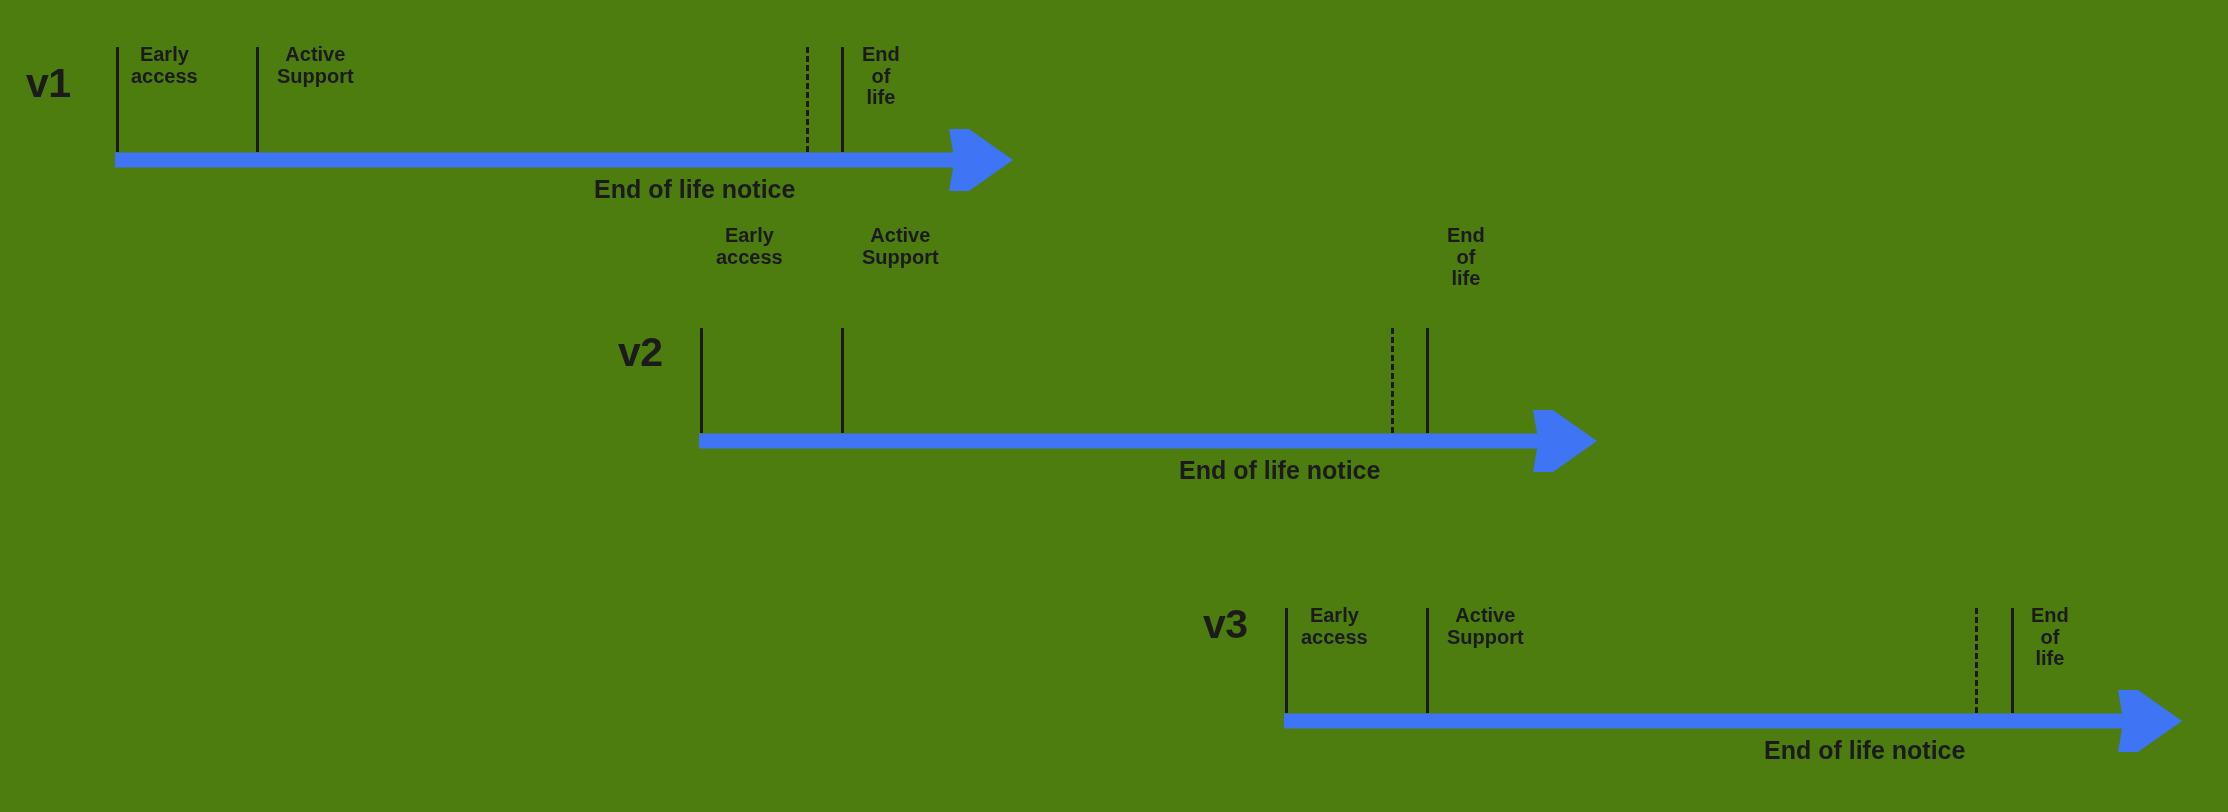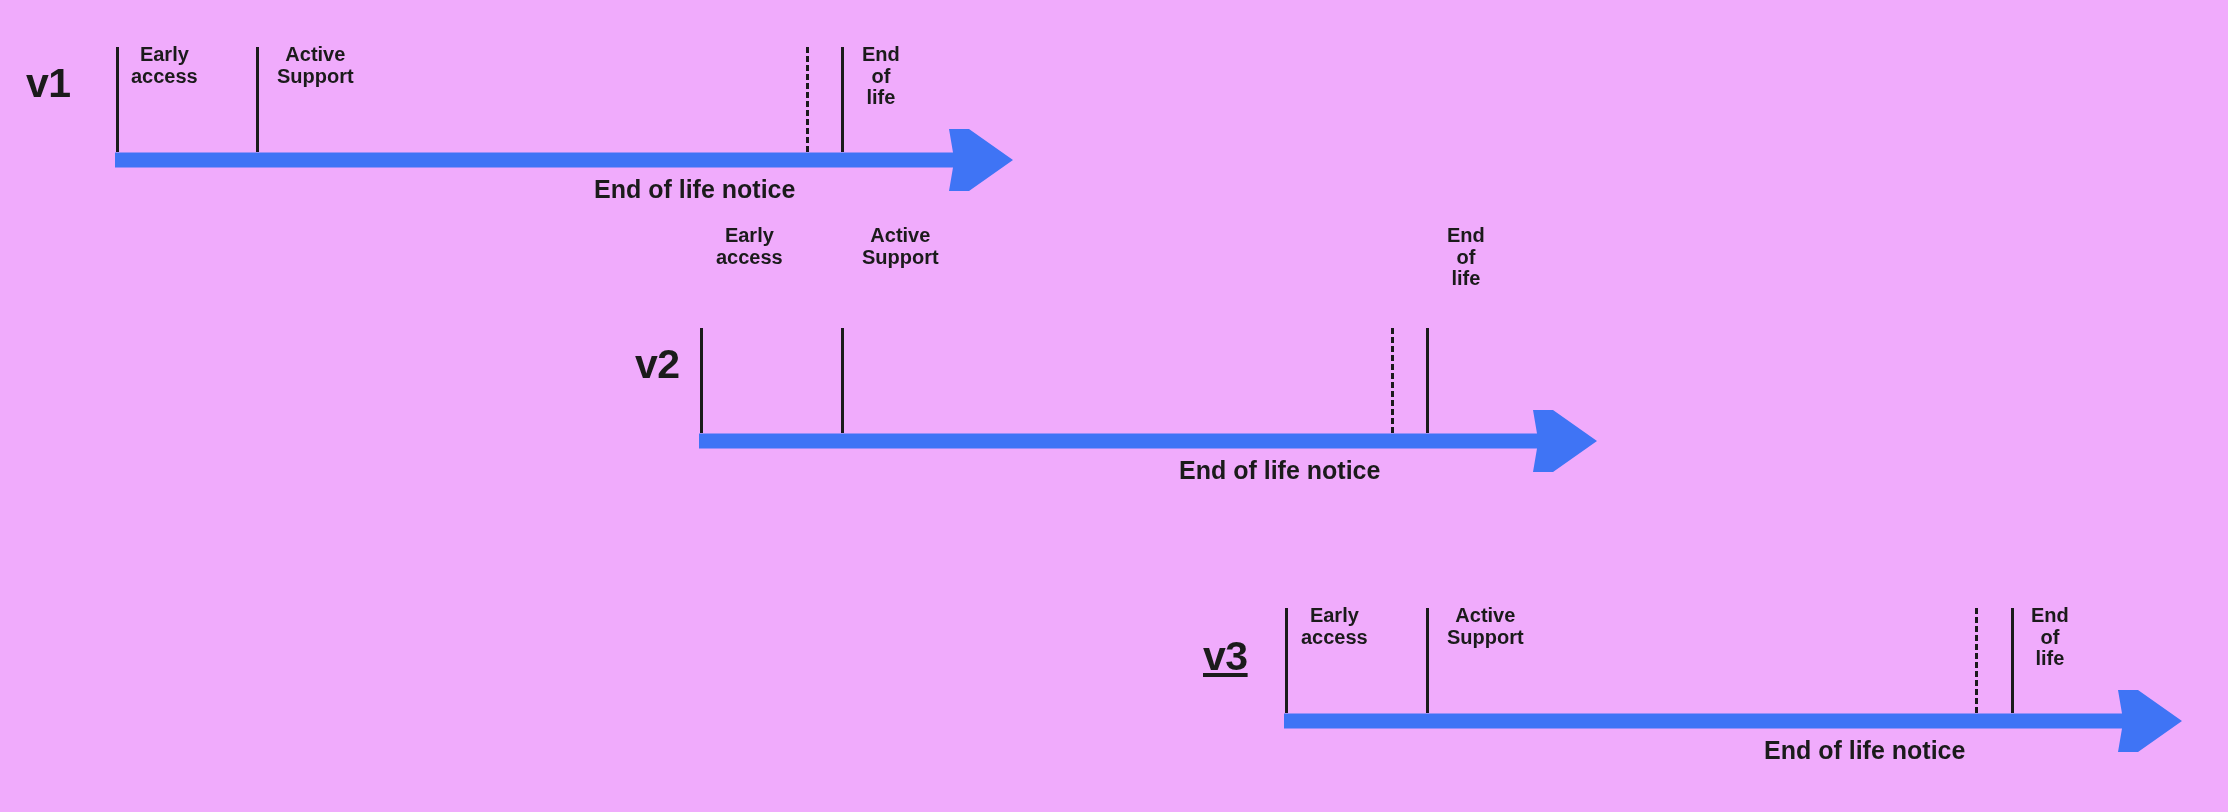--- a/index.html
+++ b/index.html
@@ -8,21 +8,21 @@
     background: #ffffff;
   }
   body {
     font-family: "Liberation Sans", sans-serif;
     -webkit-font-smoothing: antialiased;
   }
   #canvas {
     position: relative;
     width: 2228px;
     height: 812px;
-    background: #f0abfc;
+    background: #4d7c0f;
     overflow: hidden;
   }
   .timeline {
     position: absolute;
     left: 0;
     top: 0;
   }
   .version-label {
     position: absolute;
     font-size: 41px;
@@ -85,41 +85,41 @@
     <div class="phase-label" style="left: 862px; top: 44px;">End of life</div>
 
     <div class="notice-label" style="left: 574px; top: 176px;">End of life notice</div>
 
     <svg class="axis-arrow" width="938" height="82" viewBox="0 0 938 82" style="left: 115px; top: 118.5px;">
         <polygon points="0.0,33.5 838.0,33.5 834.0,10.0 854.0,10.0 898.0,41.0 854.0,72.0 834.0,72.0 838.0,48.5 0.0,48.5" fill="#3f74f5"></polygon>
       </svg>
   </div>
 
   <div class="timeline">
-    <div class="version-label" style="left: 618px; top: 344px; margin-left: 17px;">v2</div>
+    <div class="version-label" style="left: 618px; top: 332px;">v2</div>
 
     <div class="divider" style="left: 700px; top: 328px; height: 105px;"></div>
     <div class="divider" style="left: 841px; top: 328px; height: 105px;"></div>
     <div class="divider dashed" style="left: 1391px; top: 328px; height: 105px;"></div>
     <div class="divider" style="left: 1426px; top: 328px; height: 105px;"></div>
 
     <div class="phase-label" style="left: 716px; top: 225px;">Early
 access</div>
     <div class="phase-label" style="left: 862px; top: 225px;">Active Support</div>
     <div class="phase-label" style="left: 1447px; top: 225px;">End of life</div>
 
     <div class="notice-label" style="left: 1159px; top: 457px;">End of life notice</div>
 
     <svg class="axis-arrow" width="938" height="82" viewBox="0 0 938 82" style="left: 699px; top: 399.5px;">
         <polygon points="0.0,33.5 838.0,33.5 834.0,10.0 854.0,10.0 898.0,41.0 854.0,72.0 834.0,72.0 838.0,48.5 0.0,48.5" fill="#3f74f5"></polygon>
       </svg>
   </div>
 
   <div class="timeline">
-    <div class="version-label" style="left: 1203px; top: 636px; text-decoration: underline;">v3</div>
+    <div class="version-label" style="left: 1203px; top: 604px;">v3</div>
 
     <div class="divider" style="left: 1285px; top: 608px; height: 105px;"></div>
     <div class="divider" style="left: 1426px; top: 608px; height: 105px;"></div>
     <div class="divider dashed" style="left: 1975px; top: 608px; height: 105px;"></div>
     <div class="divider" style="left: 2011px; top: 608px; height: 105px;"></div>
 
     <div class="phase-label" style="left: 1301px; top: 605px;">Early
 access</div>
     <div class="phase-label" style="left: 1447px; top: 605px;">Active Support</div>
     <div class="phase-label" style="left: 2031px; top: 605px;">End of life</div>

